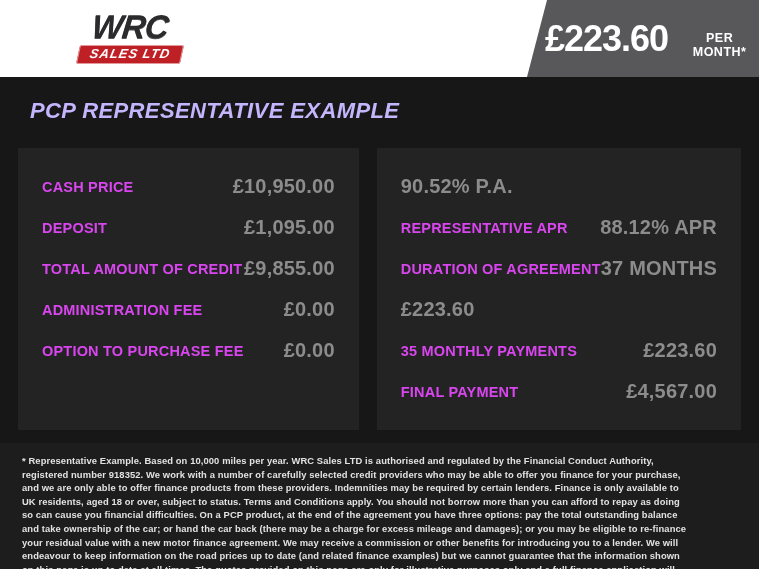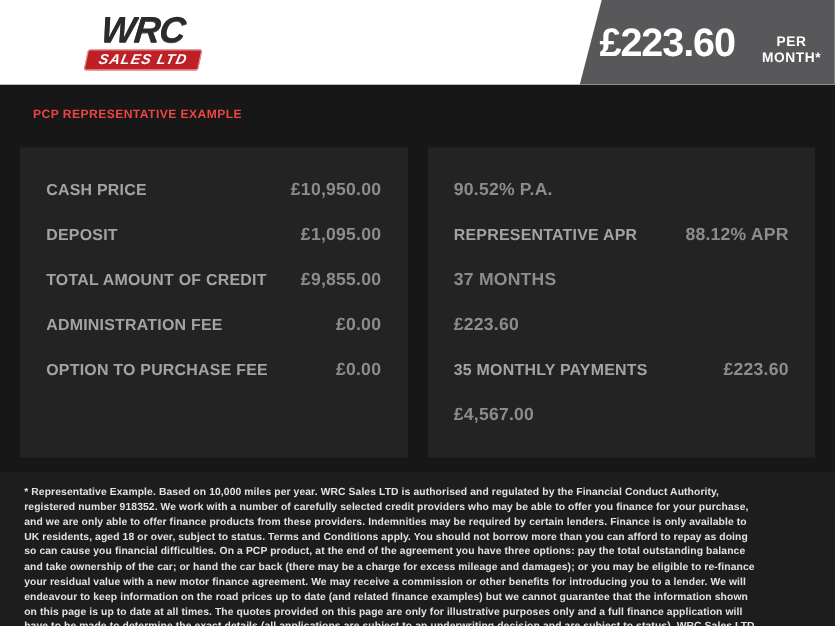--- a/index.html
+++ b/index.html
@@ -76,53 +76,54 @@
     text-align:center;
   }
 
   
   main {
     flex:0 0 auto;
     background:#171717;
     padding:0 18px;
   }
   h1.page-title {
-    color:#ef4444;
-    font-size:11px;
+    color:#c4b5fd;
+    font-size:22px;
     font-weight:bold;
     letter-spacing:.4px;
     padding:21px 0 0 12px;
+    font-style:italic;
   }
   .panels {
     display:flex;
     gap:18px;
     margin-top:24px;
   }
   .panel {
     flex:1 1 0;
     background:#232323;
     padding:18px 24px;
   }
   .row {
     height:41px;
     display:flex;
     align-items:center;
     justify-content:space-between;
   }
   .row .lbl {
-    color:#a3a3a3;
+    color:#d946ef;
     font-weight:bold;
     font-size:14.5px;
     letter-spacing:.2px;
     white-space:nowrap;
   }
   .row .val {
     color:#8c8c8c;
     font-weight:bold;
-    font-size:16px;
+    font-size:20px;
     letter-spacing:.2px;
     white-space:nowrap;
   }
 
   
   footer {
     flex:1 1 auto;
     margin-top:13px;
     background:#1d1d1d;
   }
@@ -182,30 +183,32 @@
 
       <section class="panel">
         <div class="row">
           <span class="val">90.52% P.A.</span>
         </div>
         <div class="row">
           <span class="lbl">REPRESENTATIVE APR</span>
           <span class="val">88.12% APR</span>
         </div>
         <div class="row">
+          <span class="lbl">DURATION OF AGREEMENT</span>
           <span class="val">37 MONTHS</span>
         </div>
         <div class="row">
           <span class="val">£223.60</span>
         </div>
         <div class="row">
           <span class="lbl">35 MONTHLY PAYMENTS</span>
           <span class="val">£223.60</span>
         </div>
         <div class="row">
+          <span class="lbl">FINAL PAYMENT</span>
           <span class="val">£4,567.00</span>
         </div>
       </section>
 
     </div>
   </main>
 
   <footer>
     <p>* Representative Example. Based on 10,000 miles per year. WRC Sales LTD is authorised and regulated by the Financial Conduct Authority, registered number 918352. We work with a number of carefully selected credit providers who may be able to offer you finance for your purchase, and we are only able to offer finance products from these providers. Indemnities may be required by certain lenders. Finance is only available to UK residents, aged 18 or over, subject to status. Terms and Conditions apply. You should not borrow more than you can afford to repay as doing so can cause you financial difficulties. On a PCP product, at the end of the agreement you have three options: pay the total outstanding balance and take ownership of the car; or hand the car back (there may be a charge for excess mileage and damages); or you may be eligible to re-finance your residual value with a new motor finance agreement. We may receive a commission or other benefits for introducing you to a lender. We will endeavour to keep information on the road prices up to date (and related finance examples) but we cannot guarantee that the information shown on this page is up to date at all times. The quotes provided on this page are only for illustrative purposes only and a full finance application will have to be made to determine the exact details (all applications are subject to an underwriting decision and are subject to status). WRC Sales LTD acts as a credit broker and not a lender. Address: Newby West, Carlisle, CA2 6QU</p>
   </footer>

